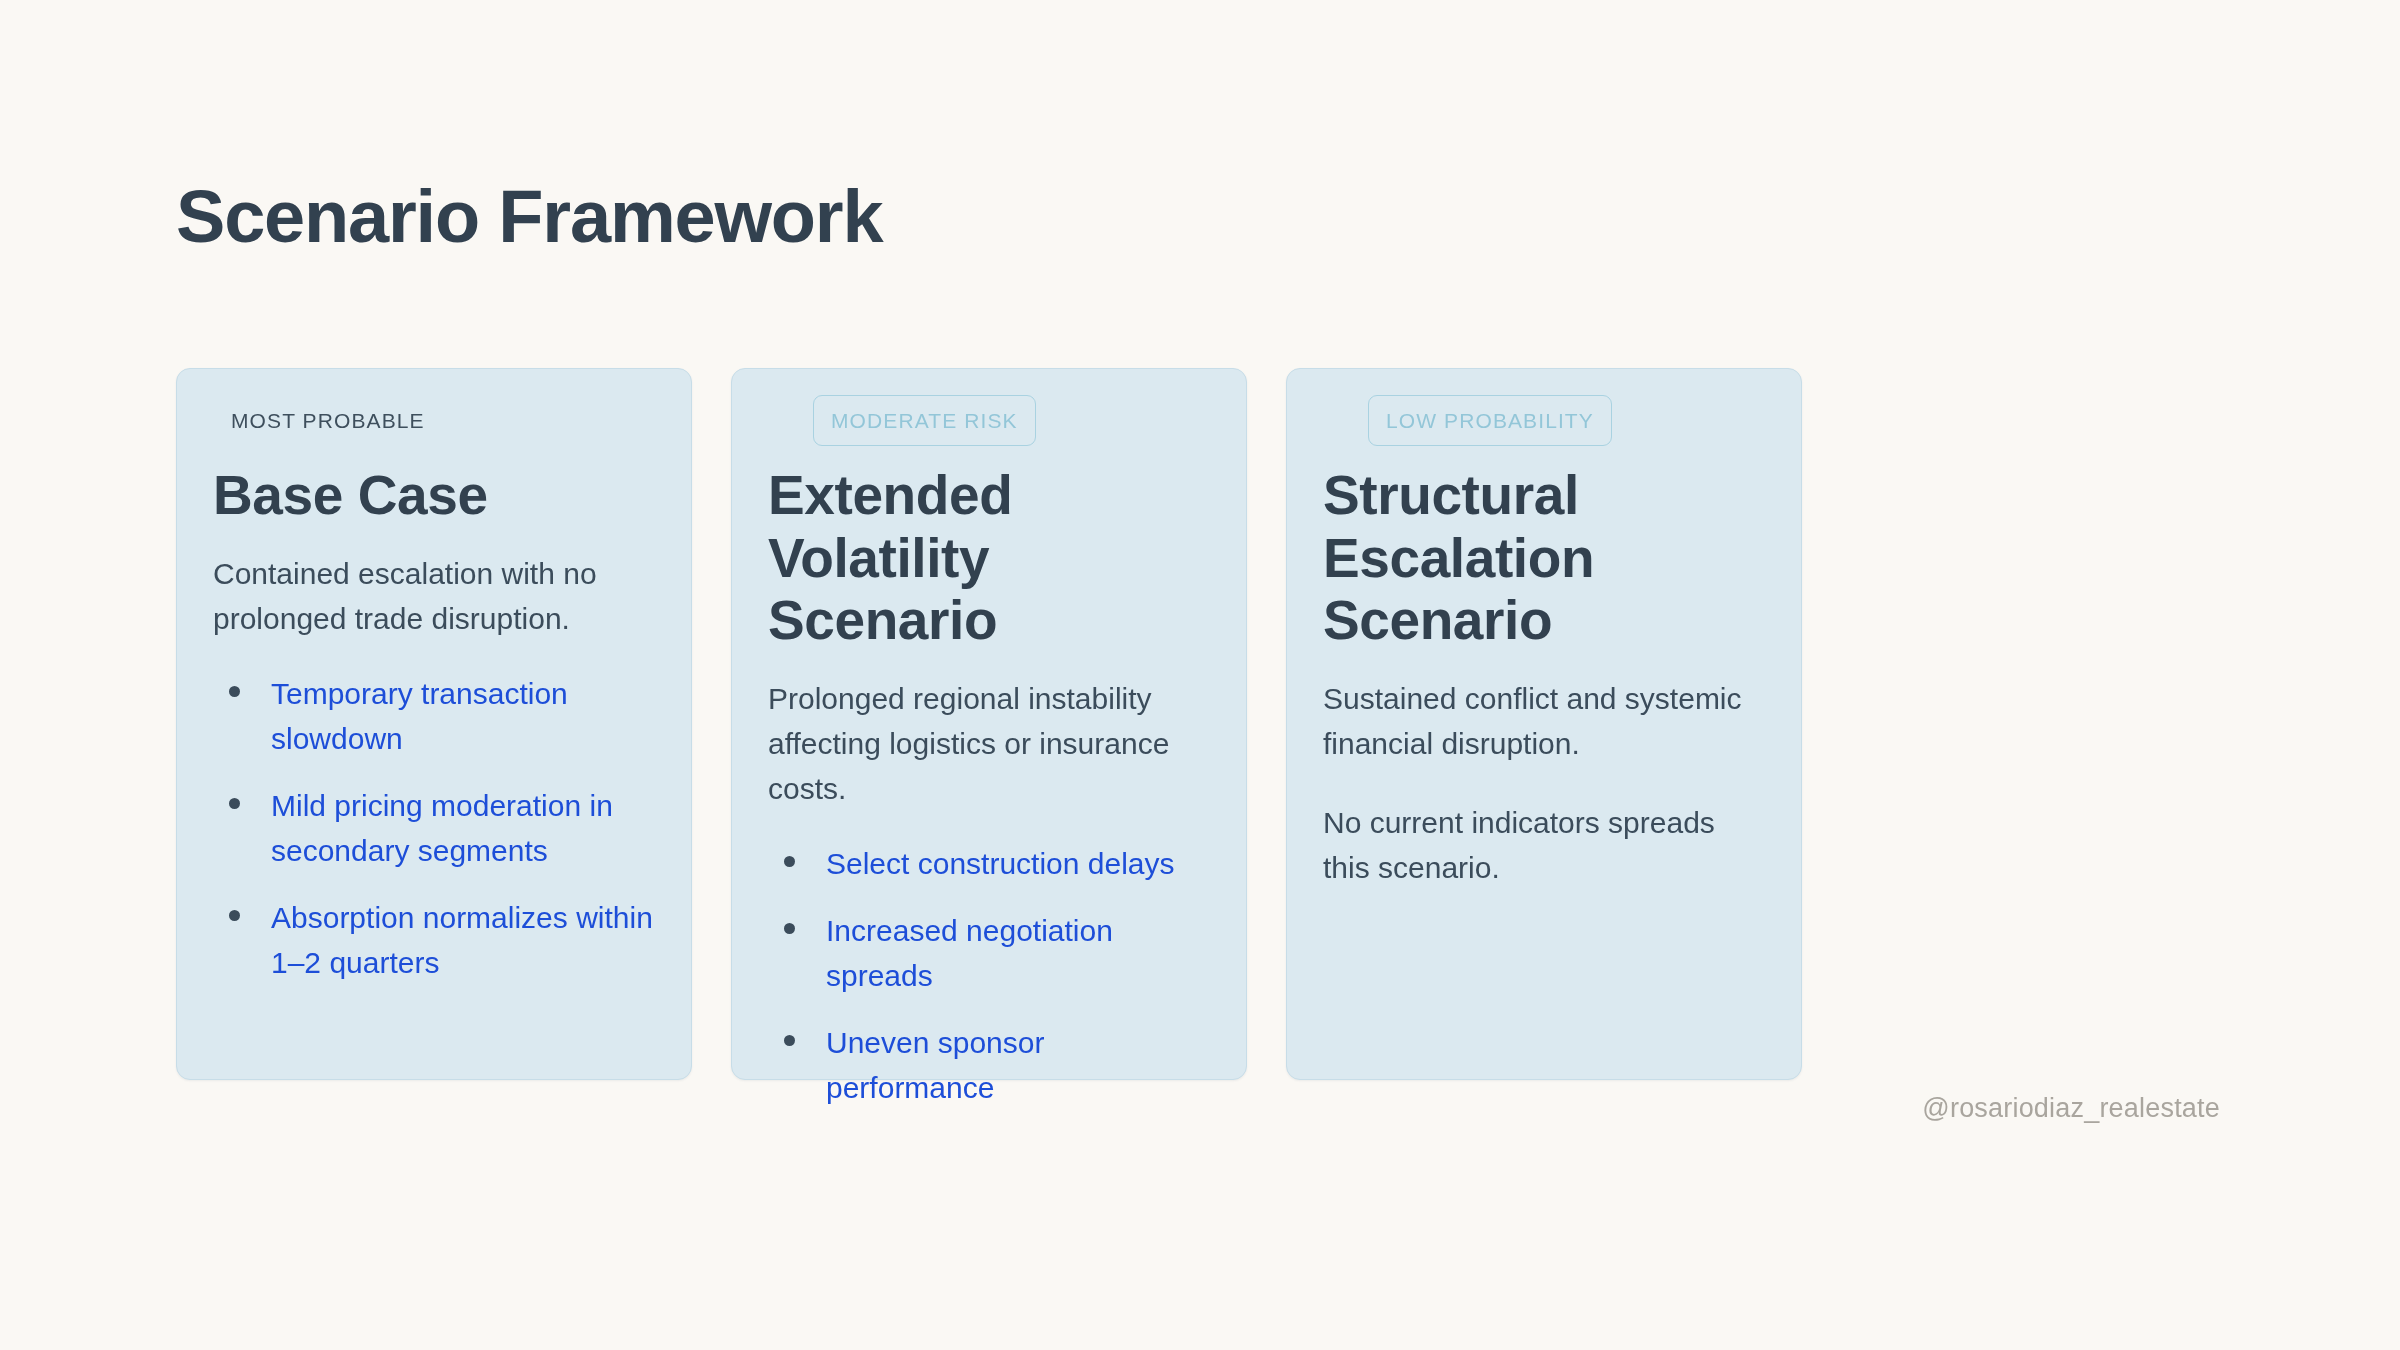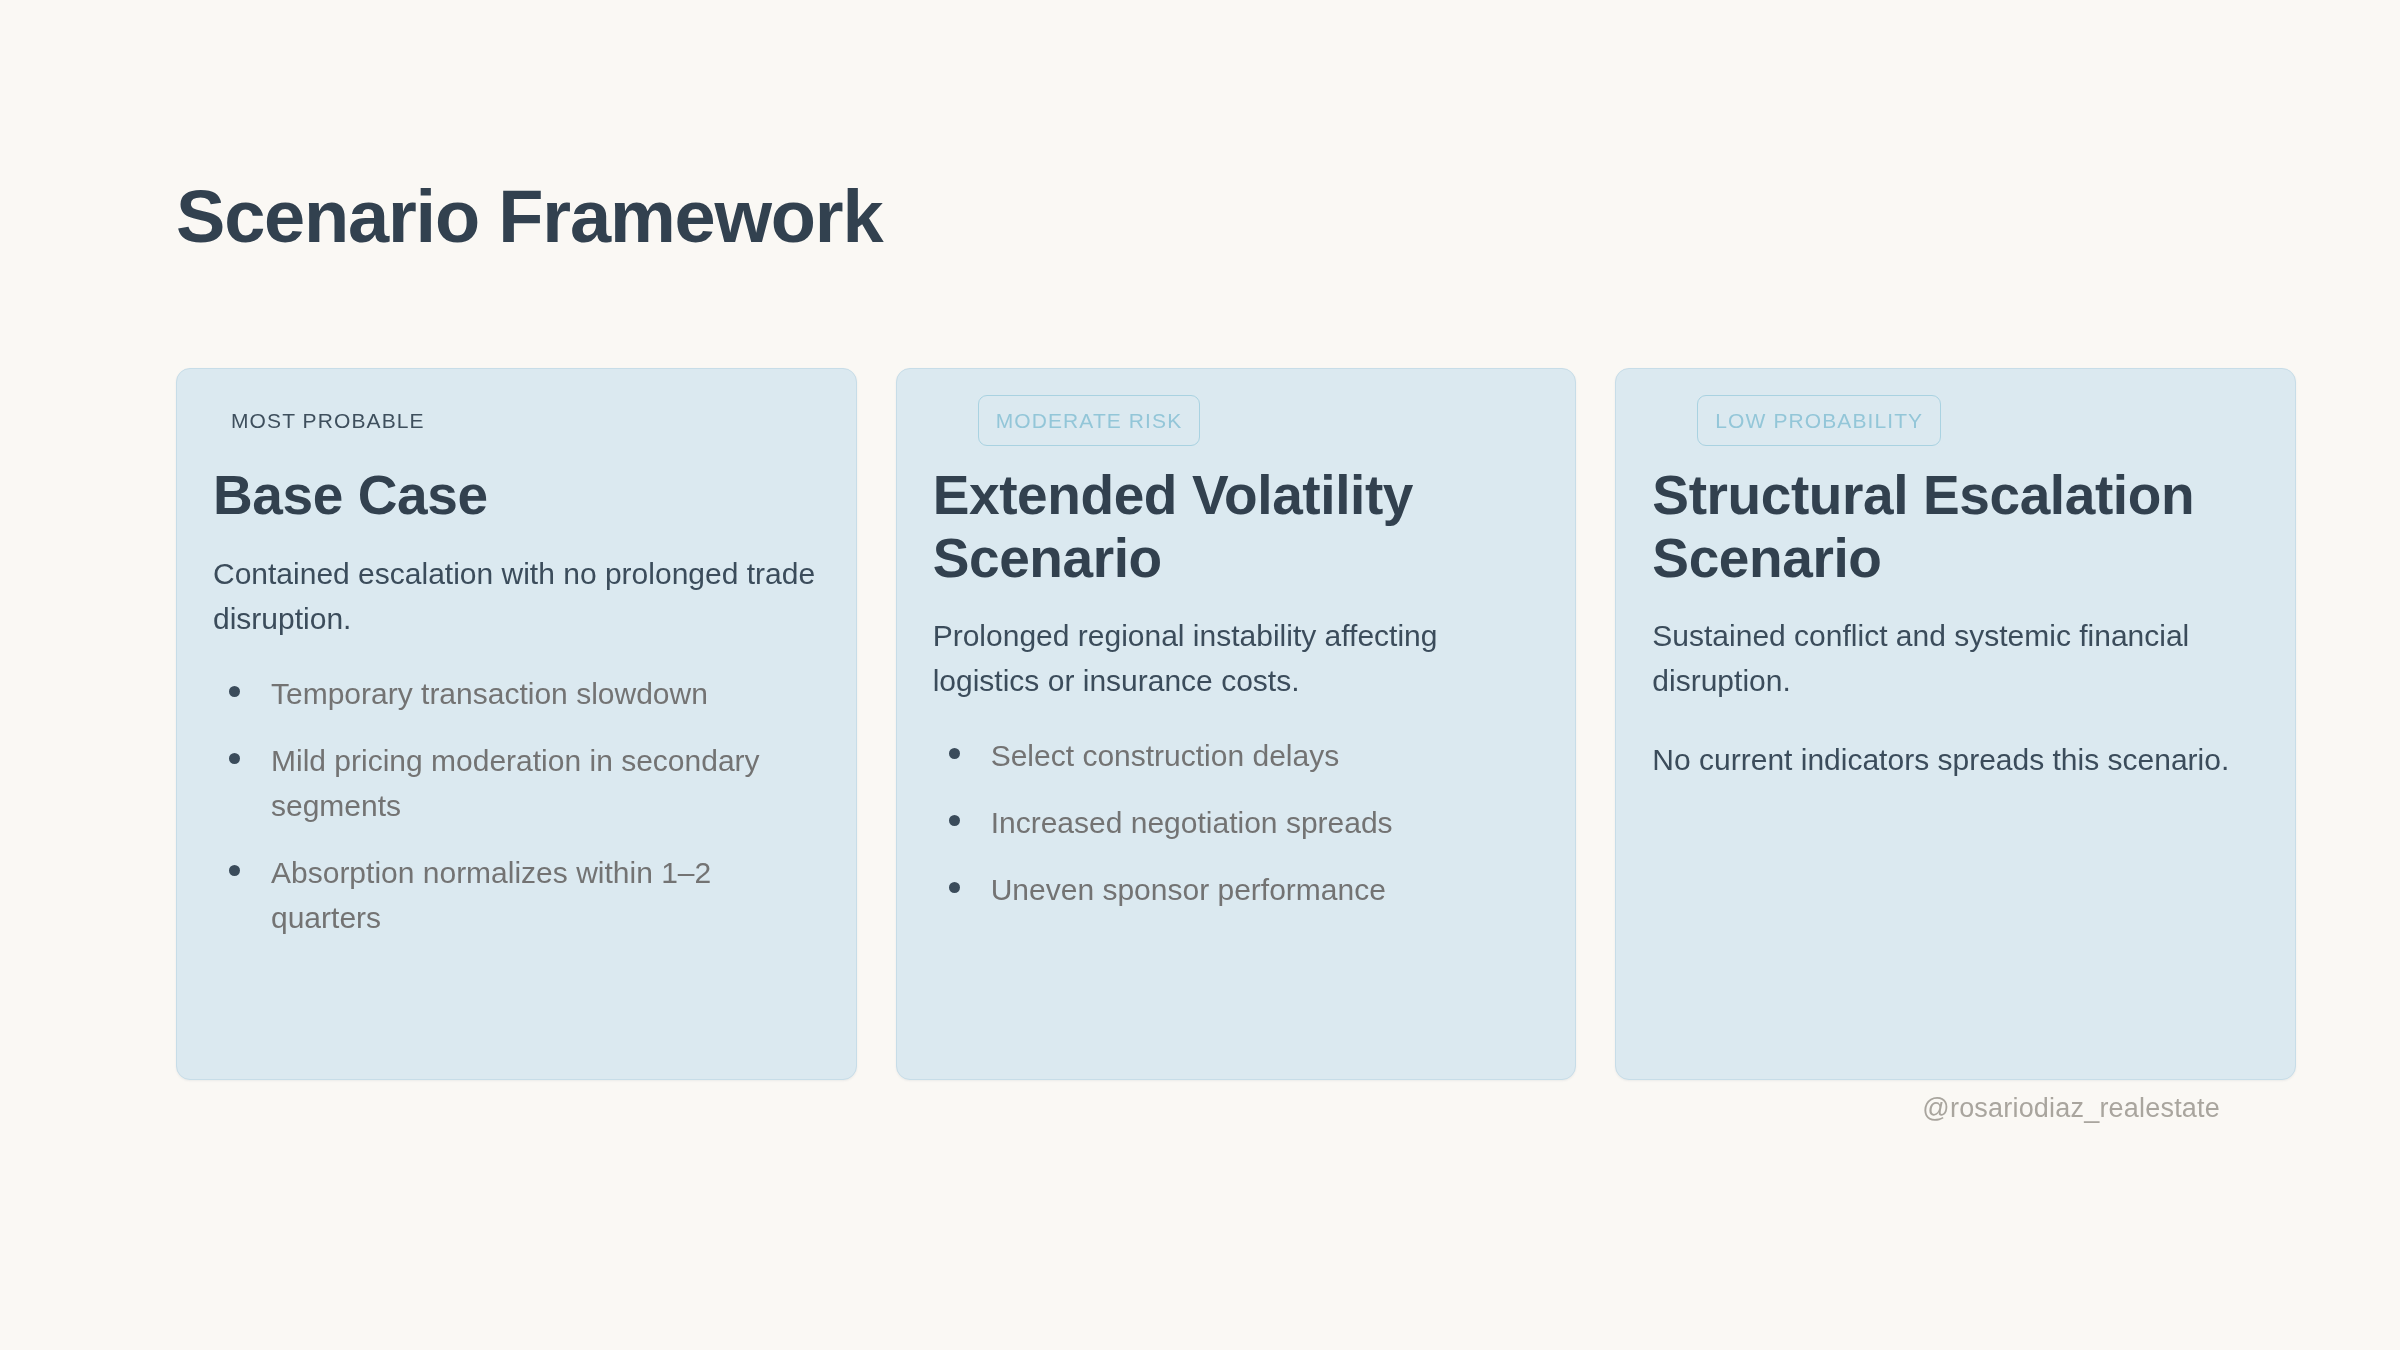--- a/index.html
+++ b/index.html
@@ -33,21 +33,21 @@
     letter-spacing:-1.2px;
     color:#32414f;
     line-height:1.05;
   }
 
   
   .cards {
     position:absolute;
     left:176px;
     top:368px;
-    width:2120px;
+    width:1626px;
     display:flex;
     gap:39px;
     align-items:flex-start;
   }
 
   .card {
     flex:1 1 0;
     min-width:0;
     background:#dbe9f0;
     border:1.5px solid #c7dde8;
@@ -104,21 +104,21 @@
 
   .bullets {
     margin-top:30px;
     list-style:none;
   }
   .bullets li {
     position:relative;
     padding-left:58px;
     font-size:30px;
     line-height:1.5;
-    color:#737373;
+    color:#1d4ed8;
     margin-bottom:22px;
   }
   .bullets li:last-child { margin-bottom:0; }
   .bullets li .dot {
     position:absolute;
     left:16px;
     top:15px;
     width:11px;
     height:11px;
     border-radius:50%;

